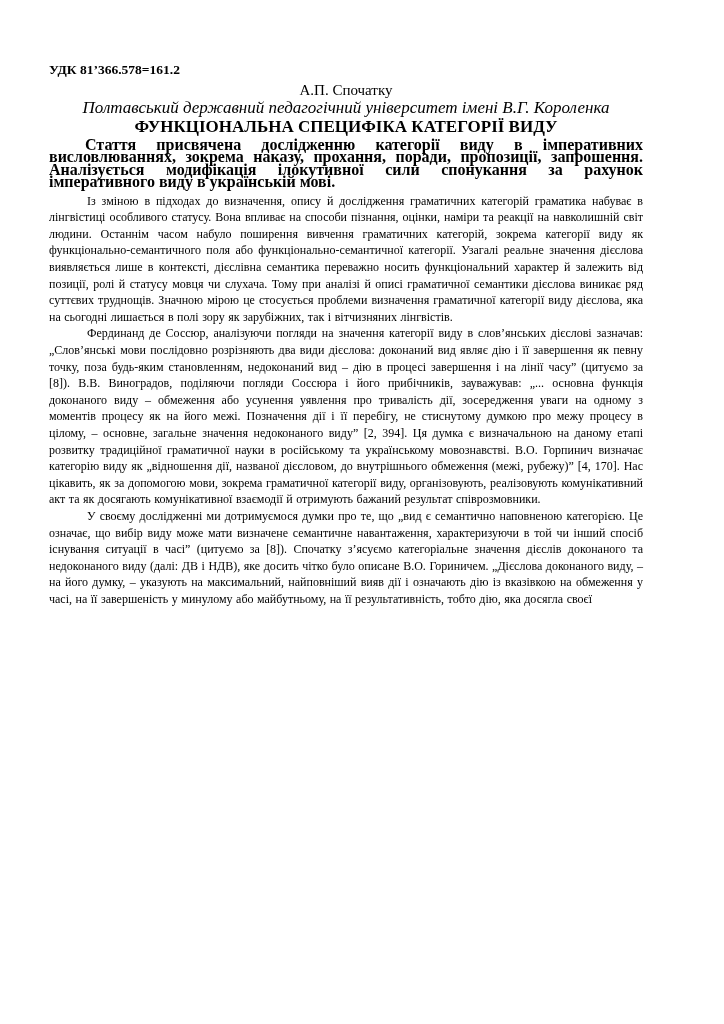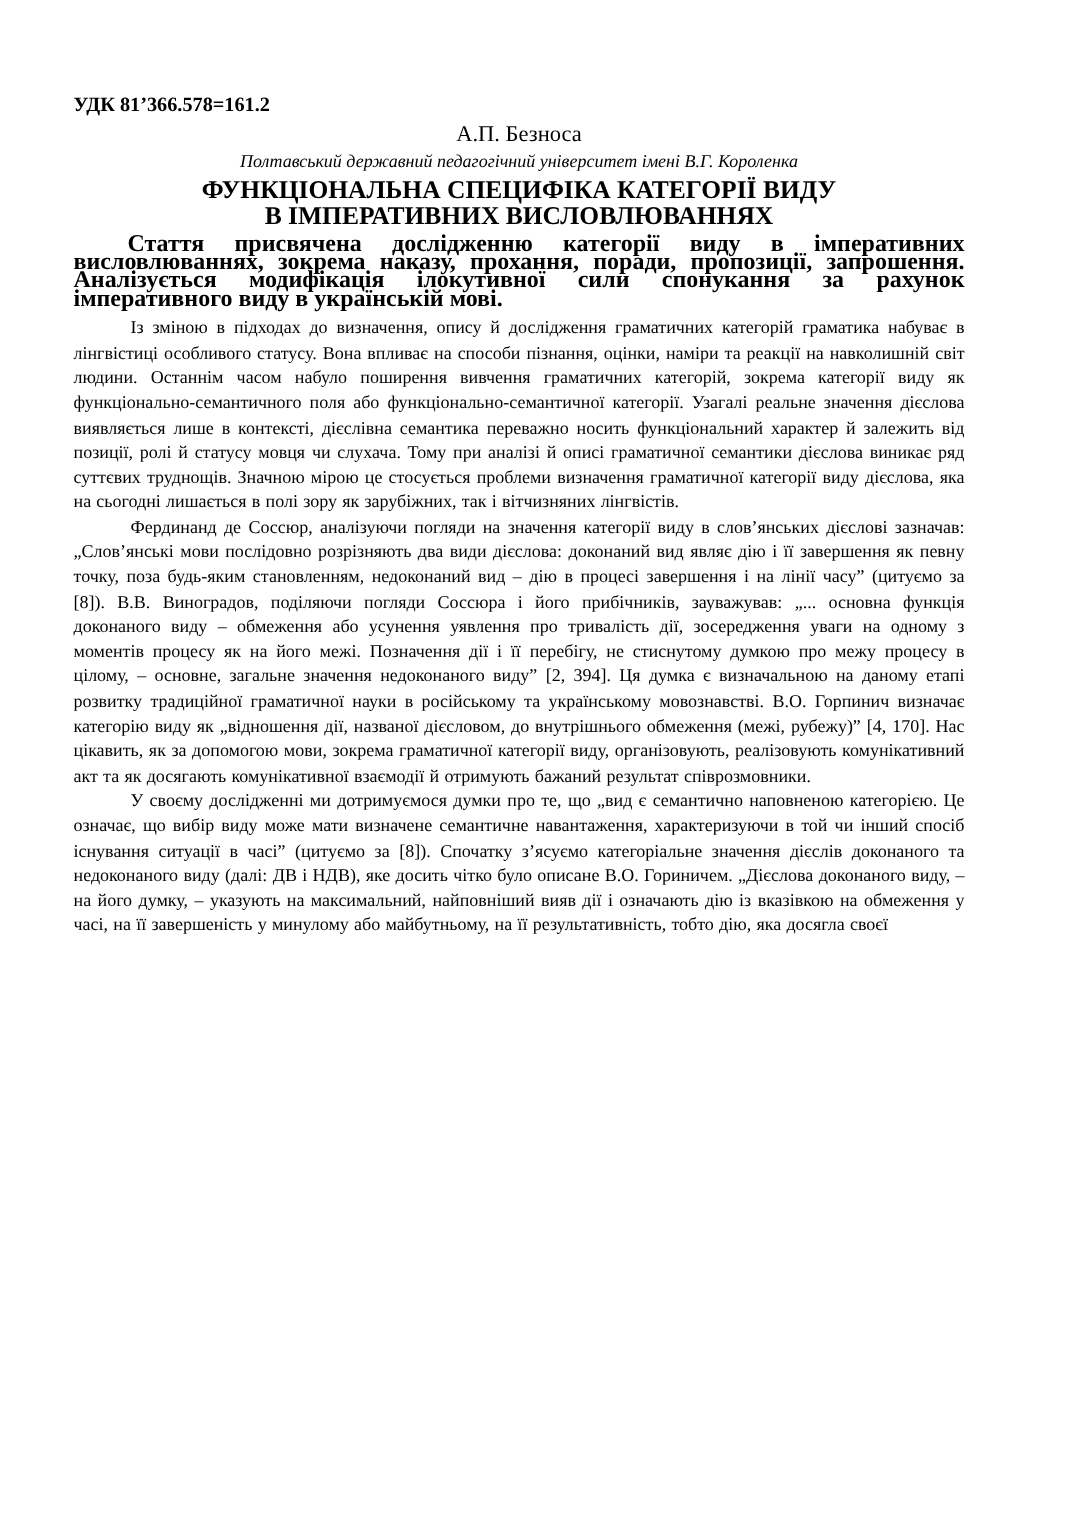--- a/index.html
+++ b/index.html
@@ -27,21 +27,21 @@
   }
   .author {
     text-align: center;
     font-size: 15px;
     line-height: 17px;
     margin-bottom: 1px;
   }
   .affiliation {
     text-align: center;
     font-style: italic;
-    font-size: 12px;
+    font-size: 17px;
     line-height: 15.5px;
     margin-bottom: 2px;
   }
   .title {
     text-align: center;
     font-weight: bold;
     font-size: 17px;
     line-height: 17.5px;
     margin-bottom: 4px;
   }
@@ -59,23 +59,22 @@
     text-align: justify;
     text-indent: 38px;
     word-spacing: 0.5px;
   }
 </style>
 </head>
 <body>
 
 <div class="page">
   <div class="udc">УДК 81’366.578=161.2</div>
-  <div class="author">А.П. Безноса</div>
+  <div class="author">А.П. Спочатку</div>
   <div class="affiliation">Полтавський державний педагогічний університет імені В.Г. Короленка</div>
   <h1 class="title">
     <span>ФУНКЦІОНАЛЬНА СПЕЦИФІКА КАТЕГОРІЇ ВИДУ</span><br>
-    <span>В ІМПЕРАТИВНИХ ВИСЛОВЛЮВАННЯХ</span>
   </h1>
   <p class="abstract">Стаття присвячена дослідженню категорії виду в імперативних висловлюваннях, зокрема наказу, прохання, поради, пропозиції, запрошення. Аналізується модифікація ілокутивної сили спонукання за рахунок імперативного виду в українській мові.</p>
   <p class="body-para">Із зміною в підходах до визначення, опису й дослідження граматичних категорій граматика набуває в лінгвістиці особливого статусу. Вона впливає на способи пізнання, оцінки, наміри та реакції на навколишній світ людини. Останнім часом набуло поширення вивчення граматичних категорій, зокрема категорії виду як функціонально-семантичного поля або функціонально-семантичної категорії. Узагалі реальне значення дієслова виявляється лише в контексті, дієслівна семантика переважно носить функціональний характер й залежить від позиції, ролі й статусу мовця чи слухача. Тому при аналізі й описі граматичної семантики дієслова виникає ряд суттєвих труднощів. Значною мірою це стосується проблеми визначення граматичної категорії виду дієслова, яка на сьогодні лишається в полі зору як зарубіжних, так і вітчизняних лінгвістів.</p>
   <p class="body-para">Фердинанд де Соссюр, аналізуючи погляди на значення категорії виду в слов’янських дієслові зазначав: „Слов’янські мови послідовно розрізняють два види дієслова: доконаний вид являє дію і її завершення як певну точку, поза будь-яким становленням, недоконаний вид – дію в процесі завершення і на лінії часу” (цитуємо за [8]). В.В. Виноградов, поділяючи погляди Соссюра і його прибічників, зауважував: „... основна функція доконаного виду – обмеження або усунення уявлення про тривалість дії, зосередження уваги на одному з моментів процесу як на його межі. Позначення дії і її перебігу, не стиснутому думкою про межу процесу в цілому, – основне, загальне значення недоконаного виду” [2, 394]. Ця думка є визначальною на даному етапі розвитку традиційної граматичної науки в російському та українському мовознавстві. В.О. Горпинич визначає категорію виду як „відношення дії, названої дієсловом, до внутрішнього обмеження (межі, рубежу)” [4, 170]. Нас цікавить, як за допомогою мови, зокрема граматичної категорії виду, організовують, реалізовують комунікативний акт та як досягають комунікативної взаємодії й отримують бажаний результат співрозмовники.</p>
   <p class="body-para">У своєму дослідженні ми дотримуємося думки про те, що „вид є семантично наповненою категорією. Це означає, що вибір виду може мати визначене семантичне навантаження, характеризуючи в той чи інший спосіб існування ситуації в часі” (цитуємо за [8]). Спочатку з’ясуємо категоріальне значення дієслів доконаного та недоконаного виду (далі: ДВ і НДВ), яке досить чітко було описане В.О. Гориничем. „Дієслова доконаного виду, – на його думку, – указують на максимальний, найповніший вияв дії і означають дію із вказівкою на обмеження у часі, на її завершеність у минулому або майбутньому, на її результативність, тобто дію, яка досягла своєї</p>
 </div>
 
 </body></html>

